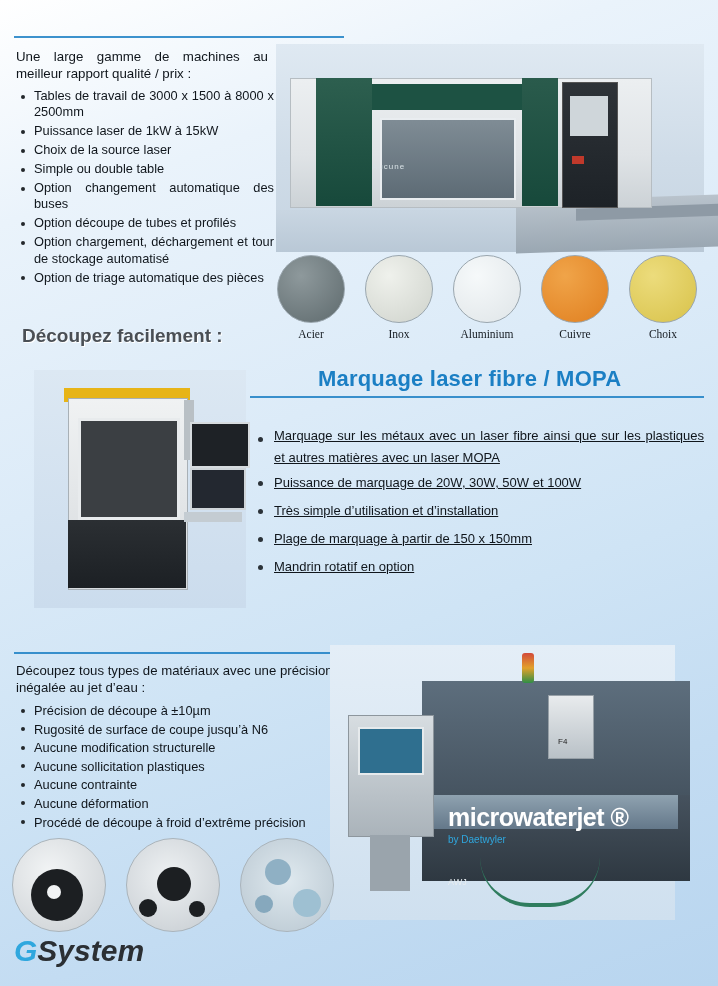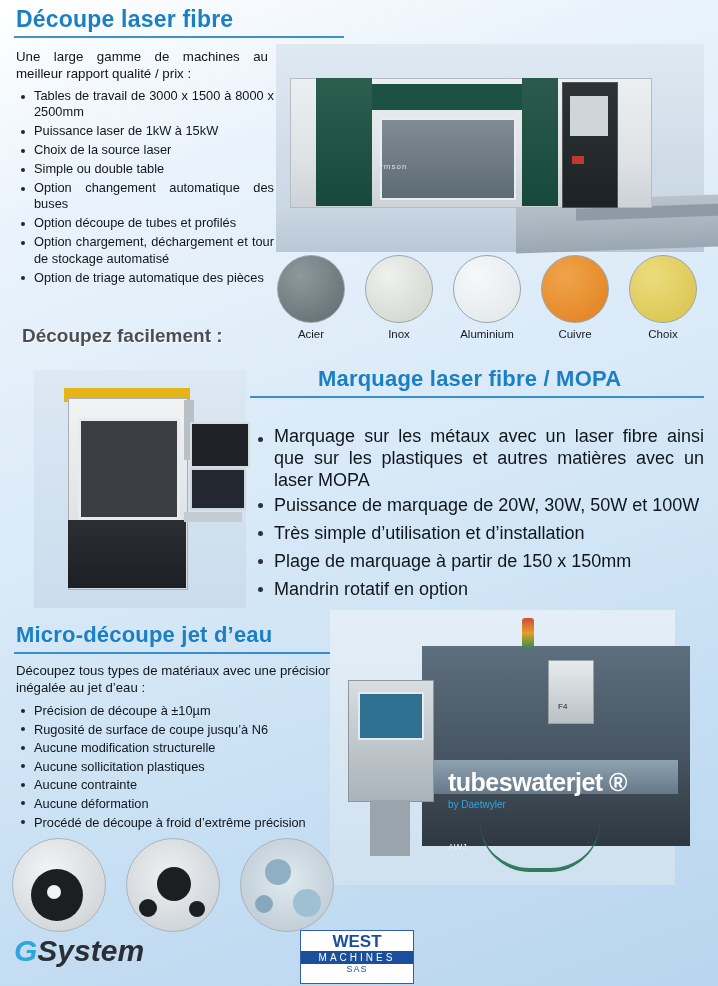--- a/index.html
+++ b/index.html
@@ -40,29 +40,29 @@
   #laser-photo .cabscr{position:absolute;left:294px;top:52px;width:38px;height:40px;background:#cfd6da;}
   #laser-photo .cabred{position:absolute;left:296px;top:112px;width:12px;height:8px;background:#c0392b;}
   #laser-photo .table{position:absolute;left:240px;top:150px;width:430px;height:52px;background:linear-gradient(180deg,#b9c3cc,#9aa7b2);transform:skewY(-2deg);}
   #laser-photo .rail{position:absolute;left:300px;top:158px;width:380px;height:12px;background:#8e9aa5;transform:skewY(-2deg);}
   #laser-photo .logo{position:absolute;left:96px;top:118px;font-size:8px;color:#d9e2e6;letter-spacing:1px;}
 
   
   #materials{position:absolute;left:276px;top:255px;width:430px;height:95px;}
   .mat{position:absolute;width:70px;text-align:center;}
   .disc{width:66px;height:66px;border-radius:50%;border:1px solid #9aa6ae;margin:0 auto;}
-  .mat span{display:block;font-size:11.5px;color:#141a20;margin-top:5px;}
+  .mat span{display:block;font-size:11.5px;color:#141a20;margin-top:5px;font-family:Liberation Serif, serif;}
 
   
   #sec2-sub{position:absolute;left:22px;top:325px;font-size:19px;font-weight:bold;color:#4a4f55;text-shadow:1px 1px 0 #fff;}
   #sec2-title{position:absolute;left:318px;top:366px;font-size:22px;}
   #sec2-rule{position:absolute;left:250px;top:396px;width:454px;}
   #sec2-intro{position:absolute;left:252px;top:402px;width:452px;font-size:12.6px;font-weight:bold;color:#10161c;}
   #sec2-list{position:absolute;left:252px;top:425px;width:452px;}
-  #sec2-list li{font-size:18px;line-height:28px;padding-left:22px;margin-bottom:0;}
+  #sec2-list li{font-size:13px;line-height:28px;padding-left:22px;margin-bottom:0;text-decoration:underline;}
   #sec2-list li:before{left:6px;top:12px;width:5px;height:5px;background:#2b3238;}
 
   
   #mark-photo{position:absolute;left:34px;top:370px;width:212px;height:238px;background:linear-gradient(180deg,#dce8f3,#cbdced);}
   #mark-photo .cabinet{position:absolute;left:34px;top:28px;width:118px;height:190px;background:linear-gradient(180deg,#f0f2f3,#d7dbde);border:1px solid #a8b0b6;}
   #mark-photo .door{position:absolute;left:44px;top:48px;width:96px;height:96px;background:#3b3f43;border:3px solid #e8ebed;}
   #mark-photo .base{position:absolute;left:34px;top:150px;width:118px;height:68px;background:linear-gradient(180deg,#2b2f33,#1c2024);}
   #mark-photo .top{position:absolute;left:30px;top:18px;width:126px;height:14px;background:#e7b417;}
   #mark-photo .arm{position:absolute;left:150px;top:30px;width:10px;height:60px;background:#b9c0c5;}
   #mark-photo .mon{position:absolute;left:156px;top:52px;width:56px;height:42px;background:#1e2226;border:2px solid #d7dcdf;}
@@ -70,21 +70,21 @@
   #mark-photo .kb{position:absolute;left:150px;top:142px;width:58px;height:10px;background:#c4ccd2;}
 
   
   #sec3-title{position:absolute;left:16px;top:622px;font-size:22px;}
   #sec3-rule{position:absolute;left:14px;top:652px;width:338px;}
   #sec3-intro{position:absolute;left:16px;top:662px;width:340px;font-size:13.2px;color:#10161c;line-height:17px;}
   #sec3-list{position:absolute;left:16px;top:702px;width:356px;}
   #sec3-list li{font-size:12.8px;line-height:17.6px;margin-bottom:1px;}
 
   
-  #wj-photo{position:absolute;left:330px;top:610px;width:345px;height:275px;background:linear-gradient(180deg,#e4eef7,#cfe0ef);}
+  #wj-photo{position:absolute;left:330px;top:645px;width:345px;height:275px;background:linear-gradient(180deg,#e4eef7,#cfe0ef);}
   #wj-photo .frame{position:absolute;left:92px;top:36px;width:268px;height:150px;background:linear-gradient(180deg,#5d6e7d,#3f4c58);}
   #wj-photo .tank{position:absolute;left:92px;top:150px;width:268px;height:86px;background:linear-gradient(180deg,#46525e,#2e3841);}
   #wj-photo .watertop{position:absolute;left:104px;top:150px;width:244px;height:34px;background:linear-gradient(180deg,#8fa2b0,#64788a);}
   #wj-photo .ctrl{position:absolute;left:18px;top:70px;width:84px;height:120px;background:linear-gradient(180deg,#d7dde1,#aab3ba);border:1px solid #8d969d;}
   #wj-photo .screen{position:absolute;left:28px;top:82px;width:62px;height:44px;background:#2f6f8f;border:2px solid #e6eaec;}
   #wj-photo .stand{position:absolute;left:40px;top:190px;width:40px;height:56px;background:#9aa4ac;}
   #wj-photo .light{position:absolute;left:192px;top:8px;width:12px;height:30px;background:linear-gradient(180deg,#d24a3a,#e2a12b,#2f8f46);border-radius:3px;}
   #wj-photo .head{position:absolute;left:218px;top:50px;width:44px;height:62px;background:linear-gradient(180deg,#e8ebed,#b9c1c7);border:1px solid #97a0a7;}
   #wj-photo .headlbl{position:absolute;left:228px;top:92px;font-size:8px;color:#222;}
   #wj-photo .hose{position:absolute;left:150px;top:212px;width:120px;height:46px;border-bottom:4px solid #2f7d5e;border-radius:0 0 60px 60px;}
@@ -110,21 +110,20 @@
   #west{position:absolute;left:300px;top:930px;width:112px;height:52px;background:#ffffff;border:1px solid #2f5fa8;text-align:center;}
   #west .w1{color:#1b4f9c;font-weight:bold;font-size:17px;line-height:18px;margin-top:2px;}
   #west .w2{background:#1b4f9c;color:#fff;font-size:10px;letter-spacing:3px;line-height:13px;}
   #west .w3{color:#1b4f9c;font-size:9px;letter-spacing:1px;}
 </style>
 </head>
 <body>
 
 <div class="page">
 
-  <div id="sec1-title" class="sec-title">Découpe laser fibre</div>
   <div id="sec1-rule" class="rule"></div>
   <div id="sec1-intro">Une large gamme de machines au meilleur rapport qualité / prix :</div>
 
   <ul id="sec1-list" class="bl">
     <li>Tables de travail de 3000 x 1500 à 8000 x 2500mm</li>
     <li>Puissance laser de 1kW à 15kW</li>
     <li>Choix de la source laser</li>
     <li>Simple ou double table</li>
     <li>Option changement automatique des buses</li>
     <li>Option découpe de tubes et profilés</li>
@@ -138,21 +137,21 @@
     <div class="rail"></div>
     <div class="body"></div>
     <div class="greenA"></div>
     <div class="greenB"></div>
     <div class="greenC"></div>
     <div class="glass"></div>
     <div class="cab"></div>
     <div class="cabscr"></div>
     <div class="cabred"></div>
 
-    <div class="logo">Hymson</div>
+    <div class="logo">Aucune</div>
   </div>
 
   <div id="materials">
     <div class="mat" style="left:0px;top:0;">
       <div class="disc" style="background:radial-gradient(circle at 35% 30%,#8e999c,#5e6a6d);"></div>
       <span>Acier</span>
     </div>
     <div class="mat" style="left:88px;top:0;text-align:center;">
       <div class="disc" style="background:radial-gradient(circle at 35% 30%,#eff1ec,#cfd3cc);"></div>
       <span>Inox</span>
@@ -187,21 +186,20 @@
     <div class="top"></div>
     <div class="cabinet"></div>
     <div class="door"></div>
     <div class="base"></div>
     <div class="arm"></div>
     <div class="mon"></div>
     <div class="mon2"></div>
     <div class="kb"></div>
   </div>
 
-  <div id="sec3-title" class="sec-title">Micro-découpe jet d’eau</div>
   <div id="sec3-rule" class="rule"></div>
   <div id="sec3-intro">Découpez tous types de matériaux avec une précision inégalée au jet d’eau :</div>
 
   <ul id="sec3-list" class="bl">
     <li>Précision de découpe à ±10µm</li>
     <li>Rugosité de surface de coupe jusqu’à N6</li>
     <li>Aucune modification structurelle</li>
     <li>Aucune sollicitation plastiques</li>
     <li>Aucune contrainte</li>
     <li>Aucune déformation</li>
@@ -214,21 +212,21 @@
     <div class="watertop"></div>
     <div class="ctrl"></div>
     <div class="screen"></div>
     <div class="stand"></div>
     <div class="light"></div>
     <div class="head"></div>
     <div class="headlbl">F4</div>
     <div class="hose"></div>
     <div style="position:absolute;left:118px;top:232px;font-size:9px;color:#e7edf1;">AWJ</div>
     <div id="wj-brand">
-      <div class="b1"><span>tubes</span><b>water</b><span>jet ®</span></div>
+      <div class="b1"><span>micro</span><b>water</b><span>jet ®</span></div>
       <div class="b2">by Daetwyler</div>
     </div>
   </div>
 
   <div id="samples">
     <div class="sdisc sd1">
       <div class="k" style="left:18px;top:30px;width:52px;height:52px;"></div>
       <div class="k" style="left:34px;top:46px;width:14px;height:14px;background:#f1f3f4;"></div>
     </div>
     <div class="sdisc sd2">
@@ -240,19 +238,14 @@
       <div class="k" style="left:24px;top:20px;width:26px;height:26px;background:#8fb0c4;"></div>
       <div class="k" style="left:52px;top:50px;width:28px;height:28px;background:#9ec0d2;"></div>
       <div class="k" style="left:14px;top:56px;width:18px;height:18px;background:#86a8bd;"></div>
     </div>
   </div>
 
   <div id="footer-logo">
     <span class="g">G</span><span class="s">System</span>
   </div>
 
-  <div id="west">
-    <div class="w1">WEST</div>
-    <div class="w2">MACHINES</div>
-    <div class="w3">SAS</div>
-  </div>
 
 </div>
 
 </body></html>

